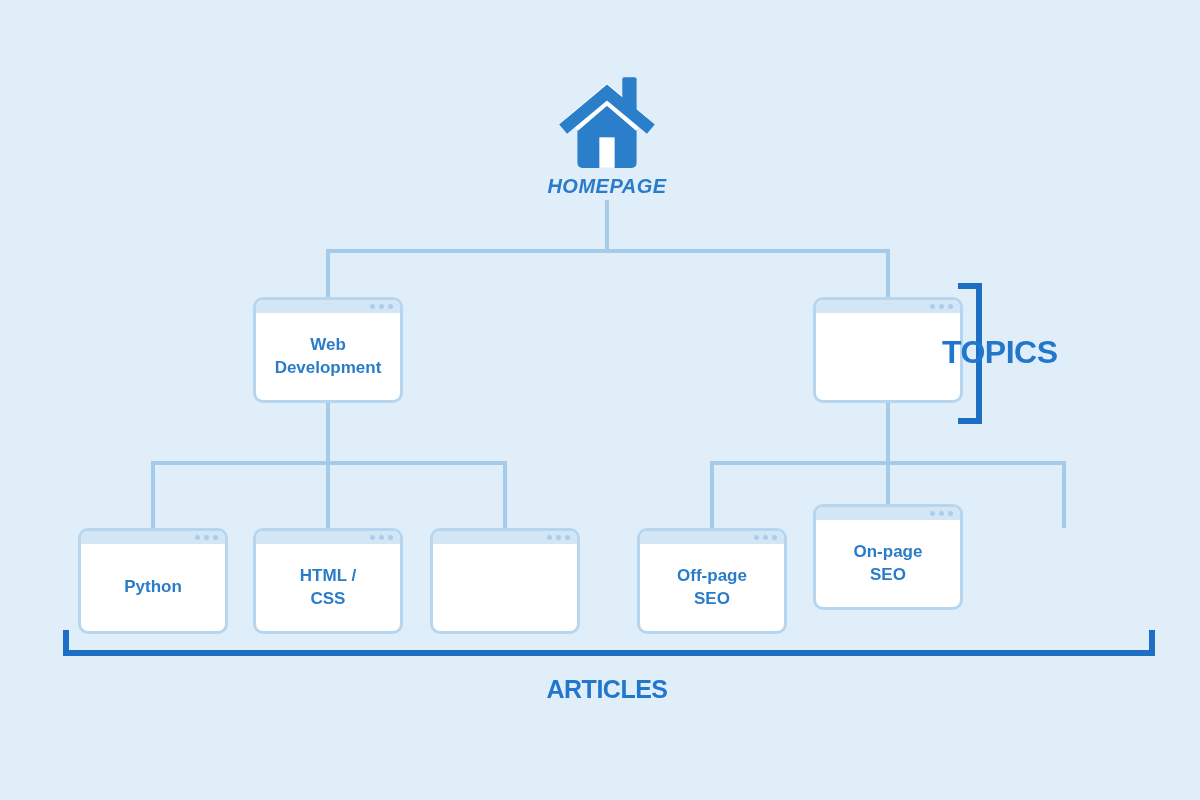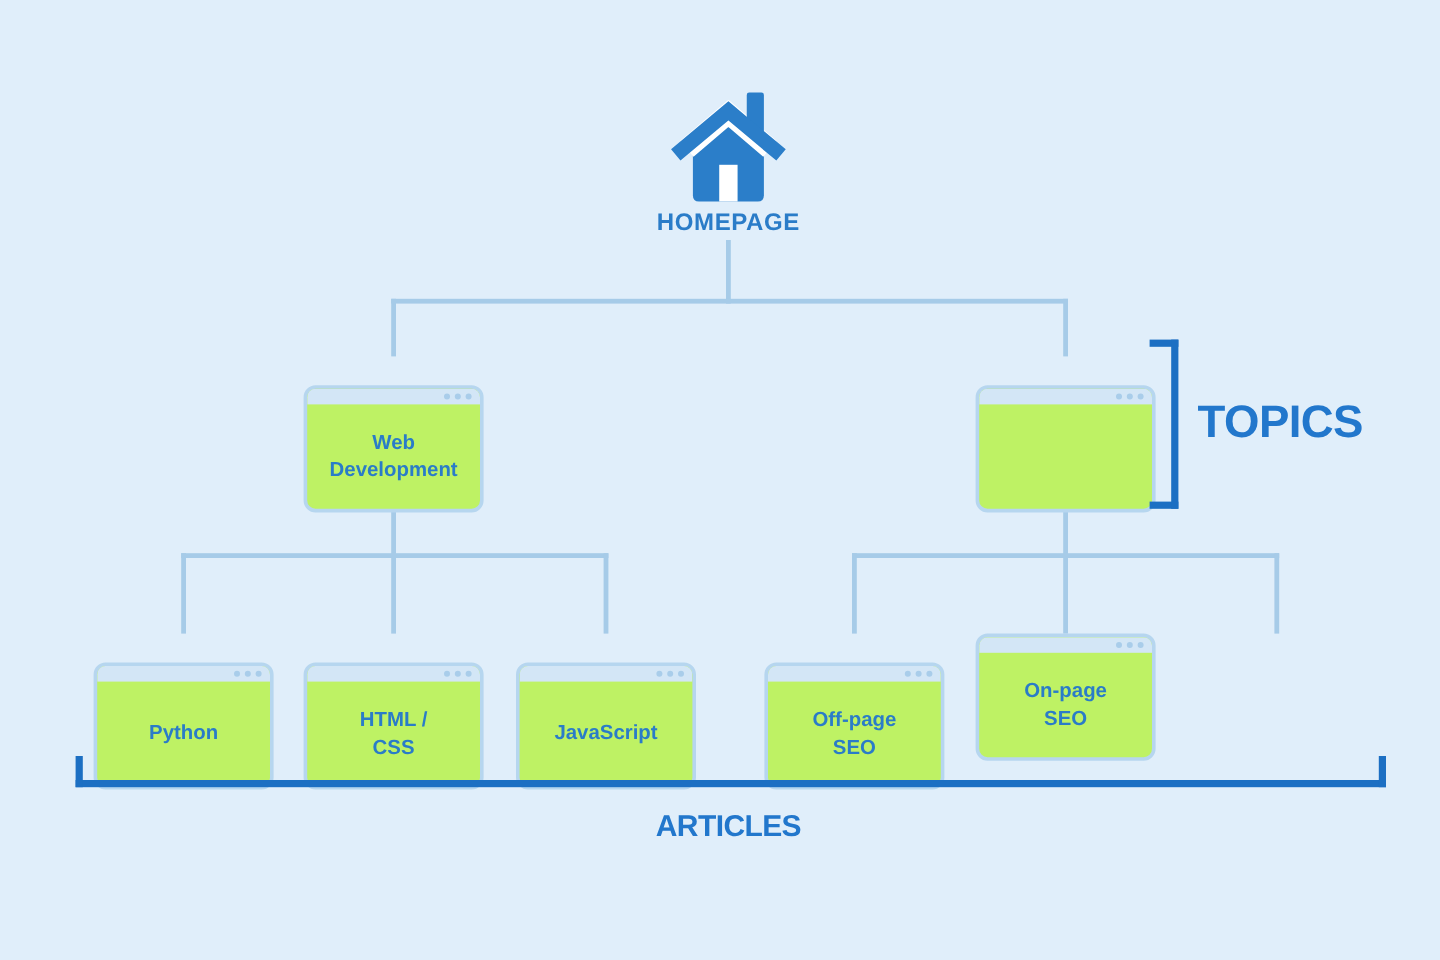--- a/index.html
+++ b/index.html
@@ -5,22 +5,22 @@
   html,body{margin:0;padding:0;}
   body{font-family:"Liberation Sans","DejaVu Sans",sans-serif;background:#e0eefa;}
   .canvas{position:relative;width:1200px;height:800px;background:#e0eefa;overflow:hidden;}
 
   
   .conn{position:absolute;background:#a6cbe8;}
 
   
   .node{
     position:absolute;width:144px;height:100px;
-    background:#bef264;border:3px solid #b6d6ef;border-radius:10px;
-    overflow:hidden;box-sizing:content-box;margin-top:24px;
+    background:#ffffff;border:3px solid #b6d6ef;border-radius:10px;
+    overflow:hidden;box-sizing:content-box;
   }
   .node-header{height:13px;background:#d3e6f6;position:relative;}
   .dots{position:absolute;top:4px;right:7px;display:flex;gap:4px;}
   .dots i{display:block;width:5px;height:5px;border-radius:50%;background:#a9cdea;}
   .node-label{
     position:absolute;top:13px;left:0;right:0;bottom:0;
     display:flex;align-items:center;justify-content:center;
     text-align:center;font-weight:bold;font-size:17px;line-height:1.3;
     color:#2a7cc8;white-space:pre-line;padding:0 6px;
   }
@@ -30,28 +30,28 @@
     position:absolute;left:958px;top:283px;width:18px;height:129px;
     border-top:6px solid #1c6fc3;border-right:6px solid #1c6fc3;border-bottom:6px solid #1c6fc3;
   }
   .bracket-articles{
     position:absolute;left:63px;top:630px;width:1080px;height:20px;
     border-left:6px solid #1c6fc3;border-right:6px solid #1c6fc3;border-bottom:6px solid #1c6fc3;
   }
   .group-label{
     position:absolute;font-weight:bold;color:#2277cc;letter-spacing:-0.5px;
   }
-  .topics-label{left:998px;top:334px;width:150px;font-size:38px;line-height:36px;}
+  .topics-label{left:942px;top:334px;width:150px;font-size:32px;line-height:36px;}
   .articles-label{left:457px;top:671px;width:300px;font-size:25px;line-height:36px;text-align:center;}
 
   
   .home-icon{position:absolute;left:556px;top:70px;width:102px;height:102px;}
   .home-label{
     position:absolute;left:507px;top:175px;width:200px;text-align:center;
-    font-weight:bold;font-size:20px;letter-spacing:0.5px;color:#2a7cc8;
+    font-weight:bold;font-size:20px;letter-spacing:0.5px;color:#2a7cc8;font-style:italic;
   }
 </style>
 </head>
 <body>
 
 <div class="canvas">
 
   <div class="conn" style="left:605px;top:200px;width:4px;height:53px;"></div>
   <div class="conn" style="left:326px;top:249px;width:564px;height:4px;"></div>
   <div class="conn" style="left:326px;top:249px;width:4px;height:48px;"></div>
@@ -125,21 +125,20 @@
   </div>
 
   <div class="node" style="left:430px;top:528px;">
     <div class="node-header">
       <span class="dots">
           <i></i>
           <i></i>
           <i></i>
         </span>
     </div>
-    <div class="node-label">JavaScript</div>
   </div>
 
   <div class="node" style="left:637px;top:528px;">
     <div class="node-header">
       <span class="dots">
           <i></i>
           <i></i>
           <i></i>
         </span>
     </div>

